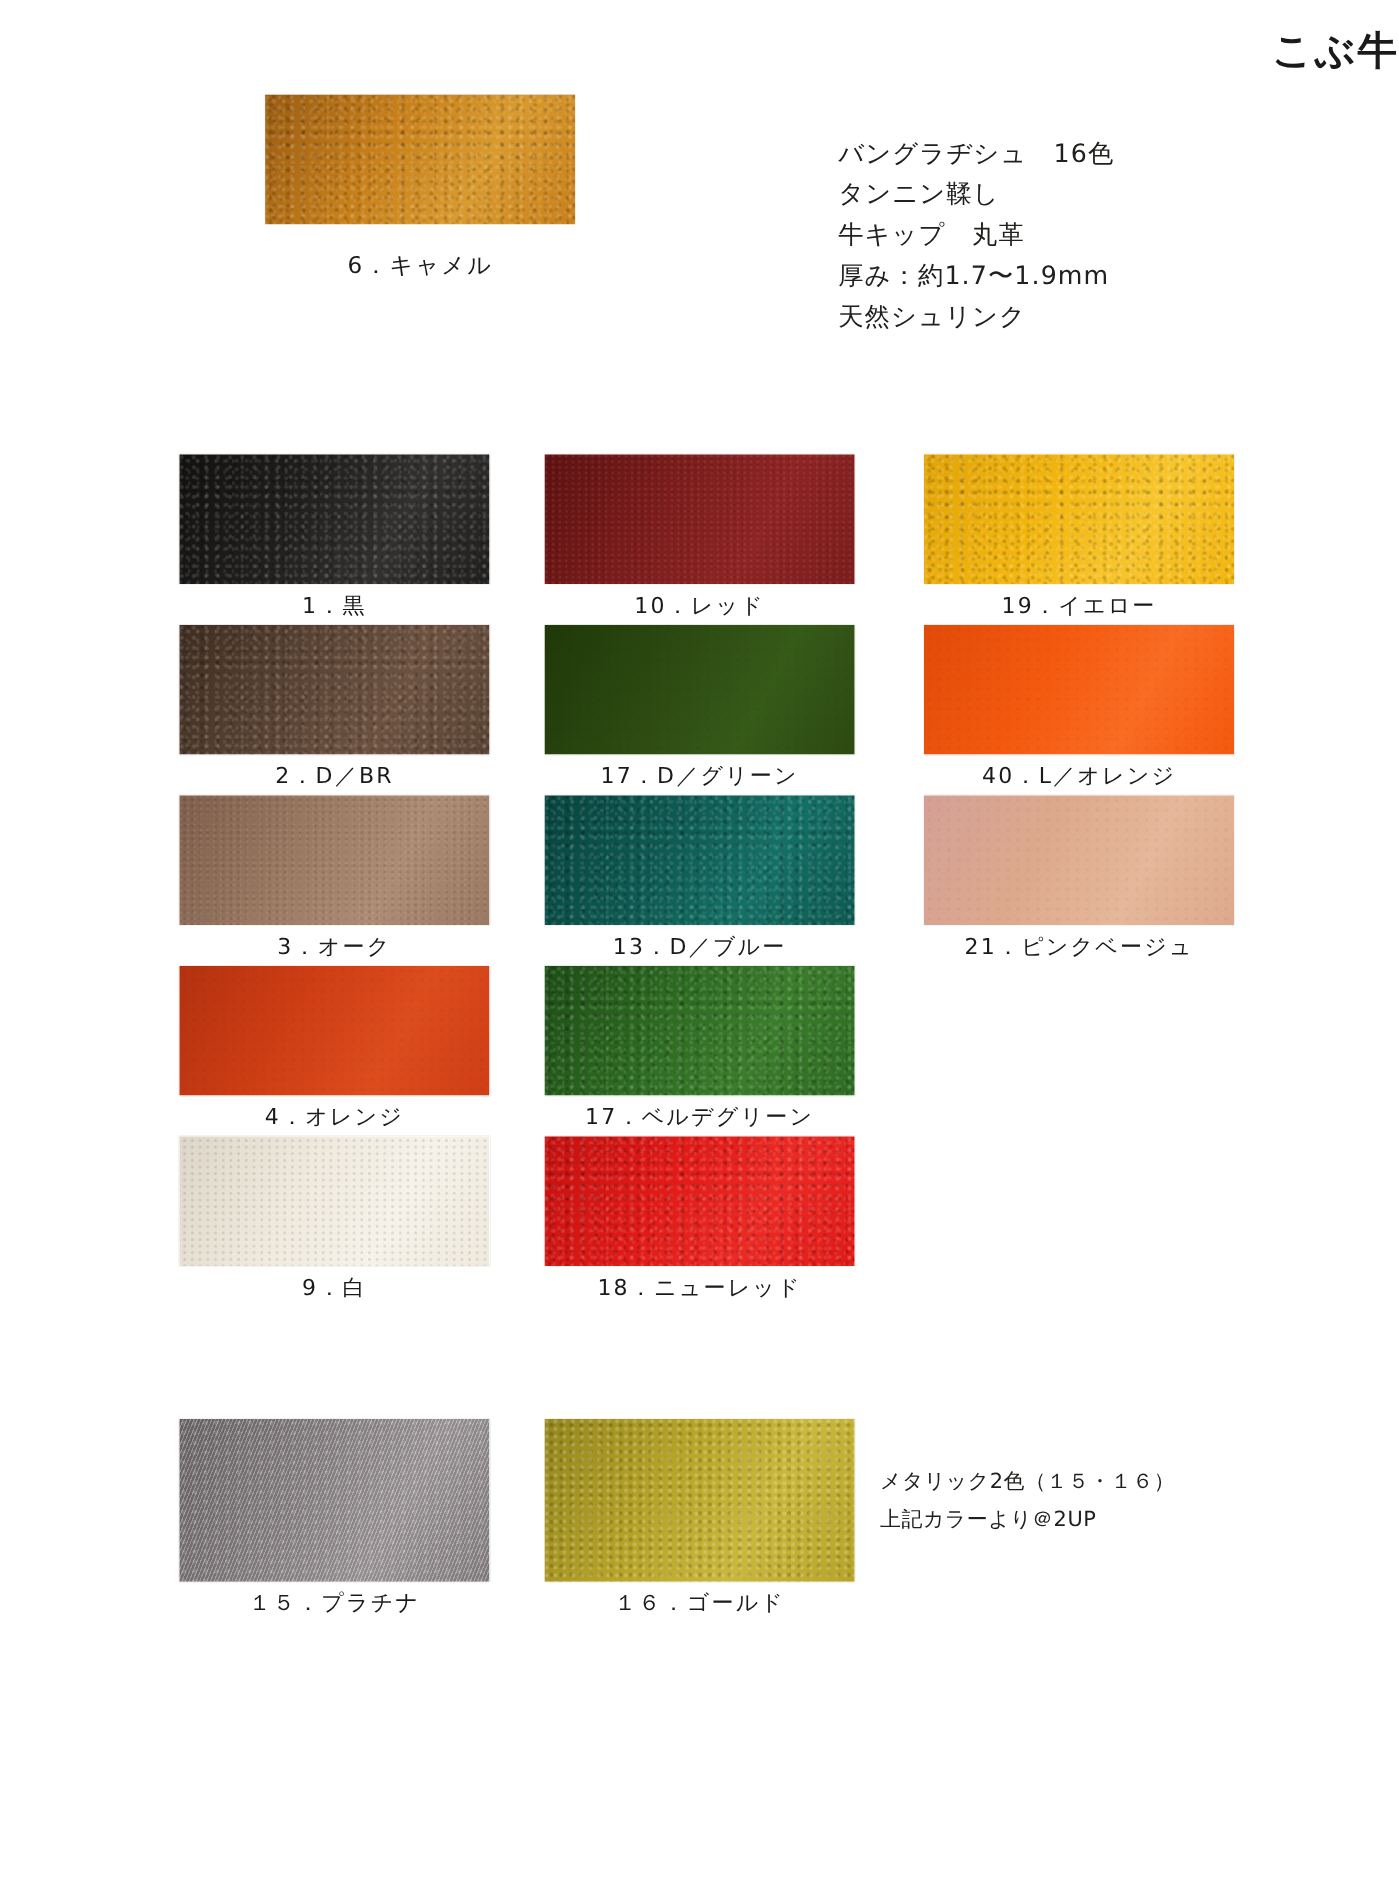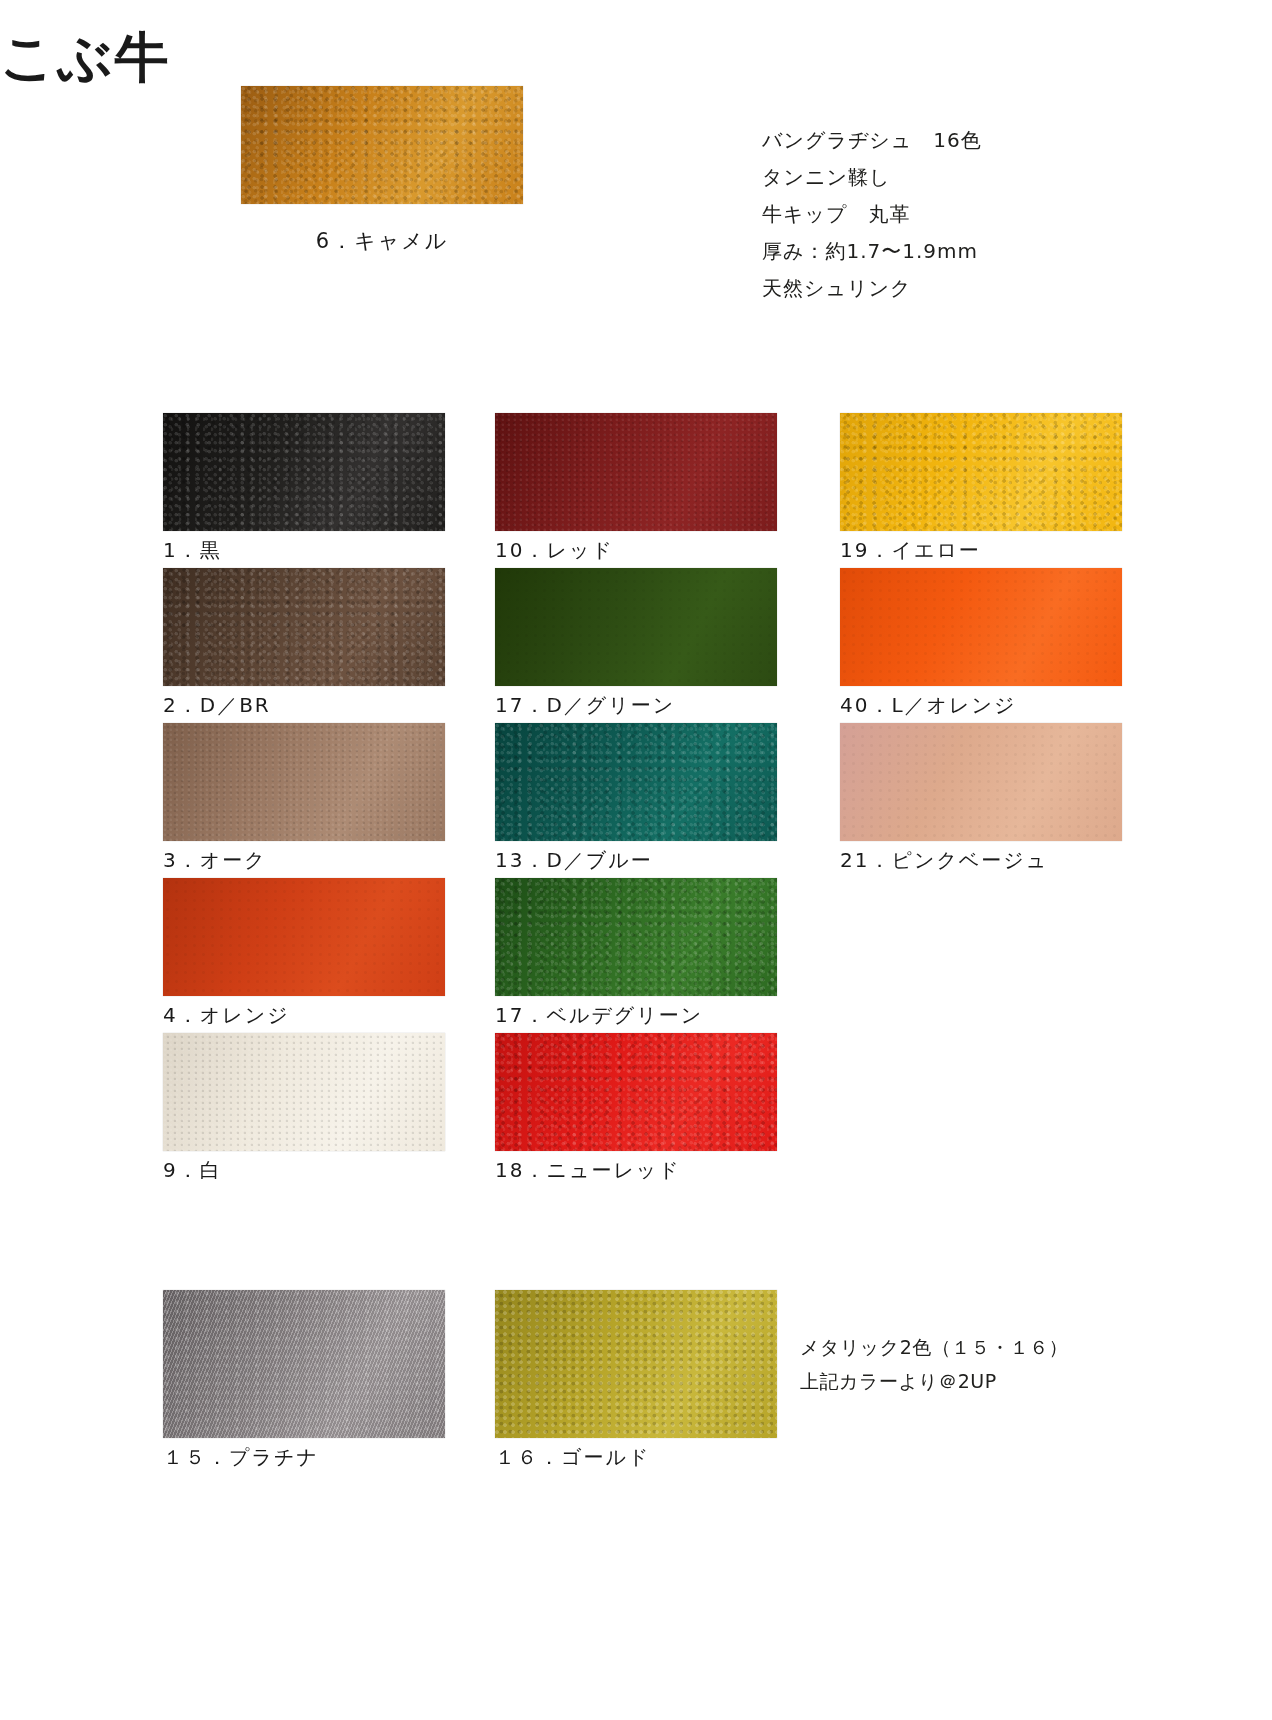--- a/index.html
+++ b/index.html
@@ -16,34 +16,34 @@
     color: #1a1a1a;
     overflow: hidden;
   }
 
   
   .page-title {
     position: absolute;
     top: 22px;
     left: 0;
     width: 100%;
-    text-align: left;
-    font-size: 54px;
+    text-align: right;
+    font-size: 36px;
     font-weight: bold;
     letter-spacing: 2px;
     font-family: "DejaVu Sans", "Liberation Sans", sans-serif;
   }
 
   
   .spec-block {
     position: absolute;
     top: 122px;
     left: 762px;
     width: 300px;
-    font-size: 20px;
+    font-size: 23px;
     line-height: 37px;
     letter-spacing: 1px;
     color: #20201e;
   }
   .spec-line { white-space: nowrap; }
 
   
   .hero-wrap {
     position: absolute;
     top: 86px;
@@ -86,21 +86,21 @@
   .swatch {
     width: 282px;
     height: 118px;
     position: relative;
     overflow: hidden;
     box-shadow: 0 0 1px rgba(0,0,0,0.25);
   }
   .swatch .grain { position: absolute; inset: 0; }
   .cell-label {
     margin-top: 6px;
-    text-align: left;
+    text-align: center;
     font-size: 20px;
     letter-spacing: 2px;
     white-space: nowrap;
   }
 
   
   .metallic-row {
     position: absolute;
     top: 1290px;
     left: 0;

